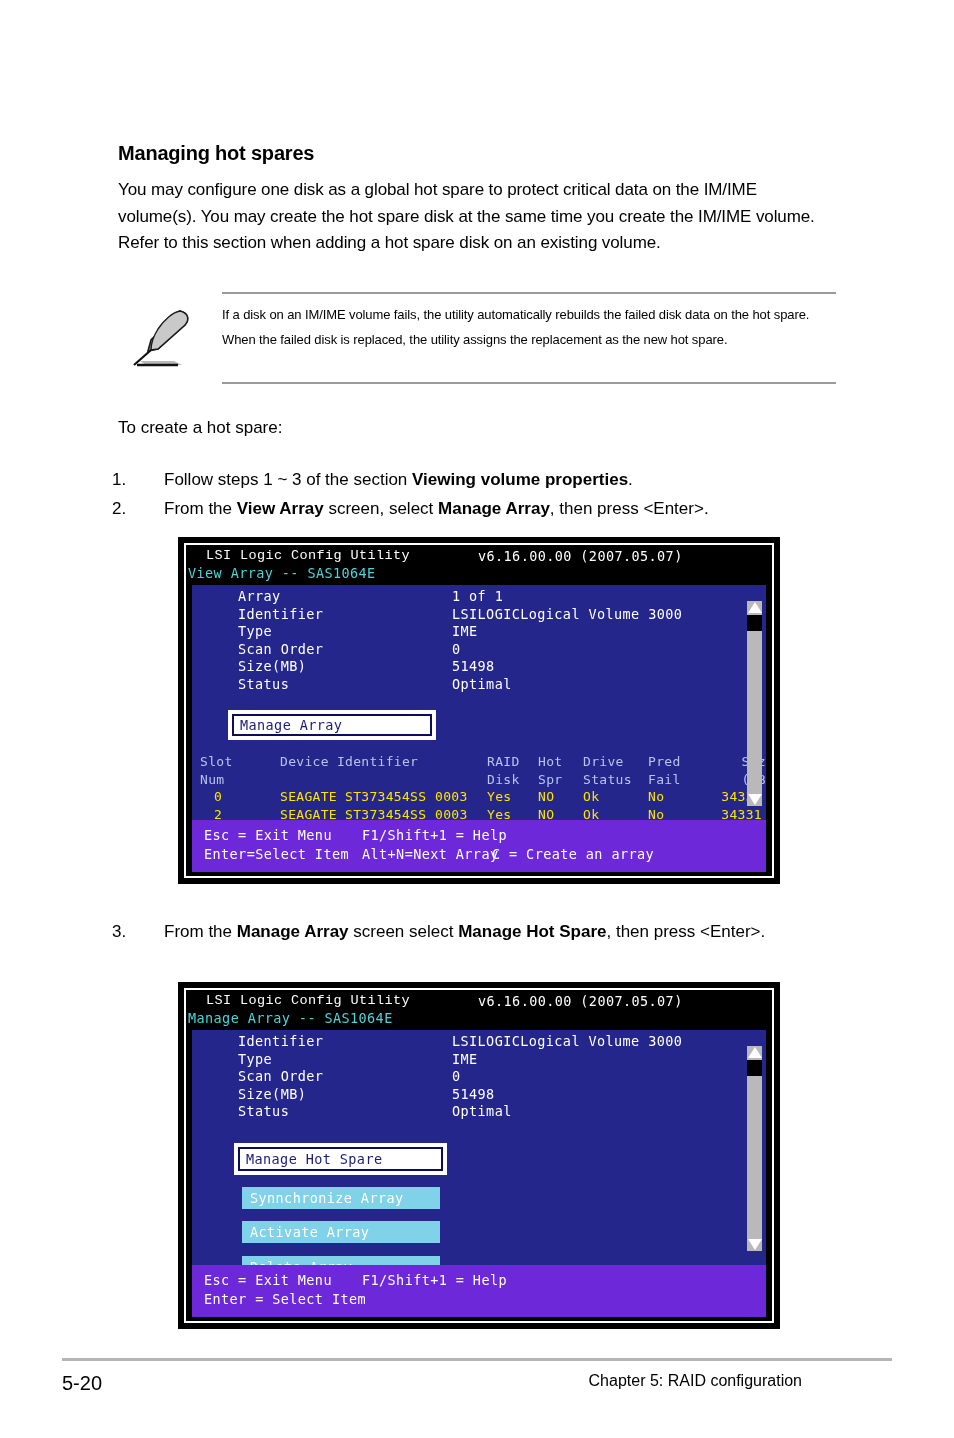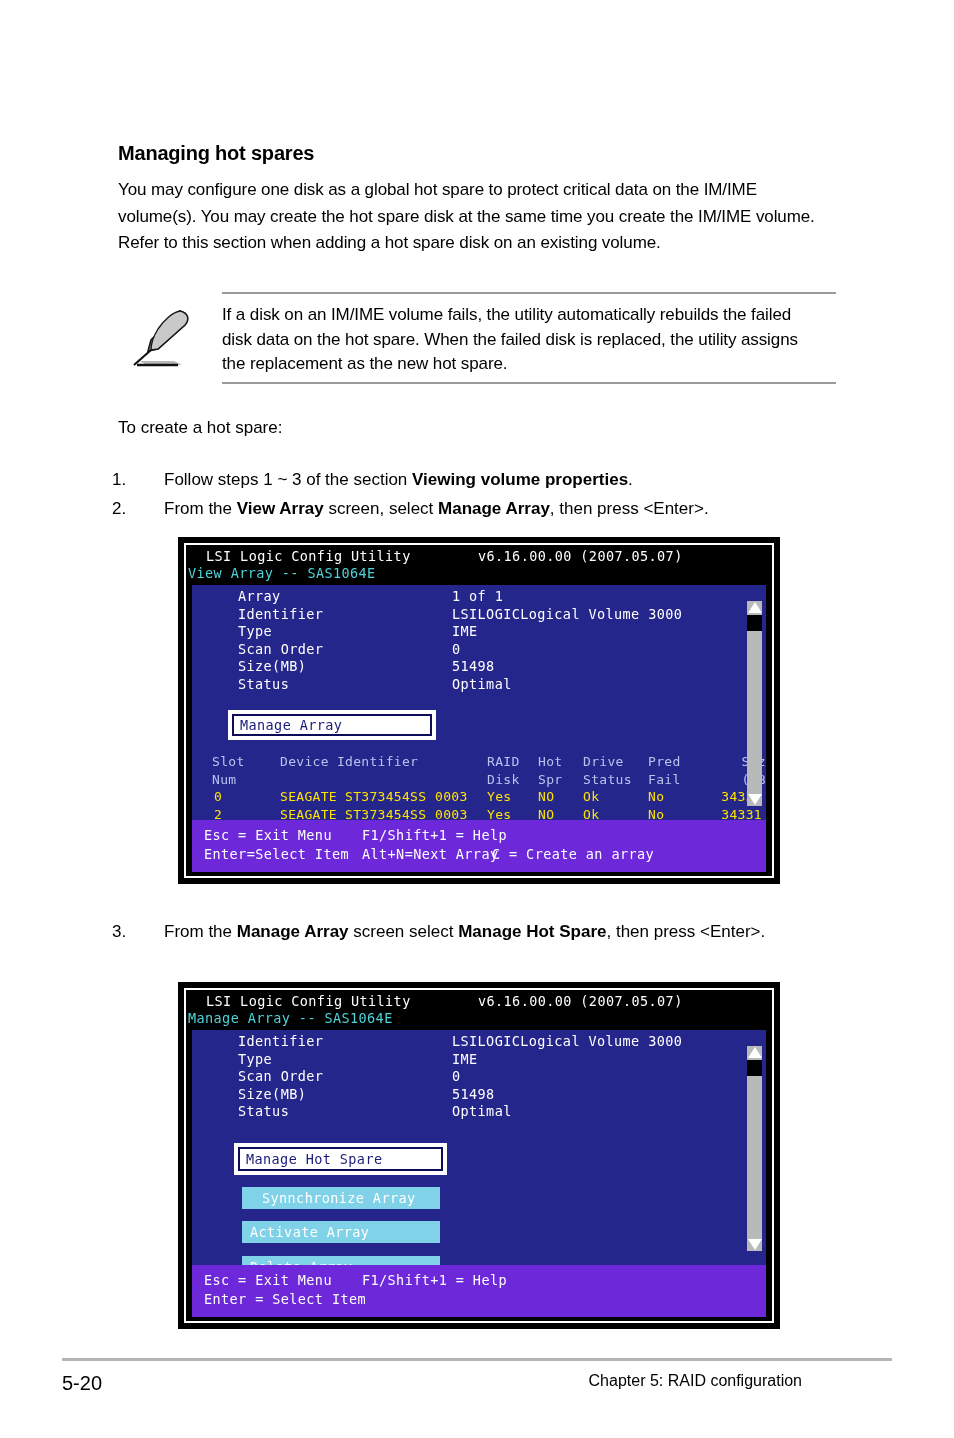--- a/index.html
+++ b/index.html
@@ -66,21 +66,21 @@
     top: 10px;
     width: 90px;
     height: 70px;
   }
 
   .note-text {
     position: absolute;
     left: 104px;
     top: 11px;
     width: 600px;
-    font-size: 17px;
+    font-size: 13px;
     line-height: 24.5px;
     letter-spacing: -0.1px;
   }
 
   
   .lead-line {
     position: absolute;
     left: 118px;
     top: 418px;
     font-size: 17px;
@@ -152,21 +152,21 @@
     padding: 2px 0 0 10px;
   }
   .bios-title-row {
     font-size: 13.5px;
     line-height: 18px;
     color: #ffffff;
     letter-spacing: 0.4px;
     position: relative;
     height: 18px;
   }
-  .bios-util-name { position: absolute; left: 10px; }
+  .bios-util-name { position: absolute; left: 10px; font-family: Liberation Mono, monospace; }
   .bios-version   { position: absolute; left: 282px; }
   .bios-subtitle {
     font-size: 13.5px;
     line-height: 18px;
     color: #4fd3d9;
     letter-spacing: 0.4px;
     position: absolute;
     left: 2px;
     top: 19px;
   }
@@ -235,21 +235,21 @@
     left: 0;
     top: 168px;
     width: 100%;
     font-size: 13px;
     letter-spacing: 0.3px;
   }
   .dev-row { position: relative; height: 17.5px; line-height: 17.5px; }
   .dev-head { color: #b7c4ee; }
   .dev-data { color: #ffe400; }
 
-  .c-slot  { position: absolute; left: 8px;  width: 40px; text-align: left; margin-left: 12px; }
+  .c-slot  { position: absolute; left: 8px;  width: 40px; text-align: left; }
   .c-slotv { position: absolute; left: 10px; width: 32px; text-align: center; }
   .c-dev   { position: absolute; left: 52px; margin-left: 36px; }
   .c-fw    { position: absolute; left: 243px; }
   .c-raid  { position: absolute; left: 295px; }
   .c-hot   { position: absolute; left: 346px; }
   .c-drive { position: absolute; left: 391px; }
   .c-pred  { position: absolute; left: 456px; }
   .c-size  { position: absolute; left: 512px; width: 70px; text-align: right; }
   .c-sizev { position: absolute; left: 500px; width: 70px; text-align: right; }
 
@@ -514,21 +514,21 @@
           <div class="prop-row">
             <span class="prop-label">Status</span>
             <span class="prop-value">Optimal</span>
           </div>
         </div>
 
         <div class="opt-selected" style="left:42px; top:113px; width:213px; height:32px;">
           <span class="opt-label">Manage Hot Spare</span>
         </div>
 
-        <div class="opt-cyan" style="left:50px; top:157px; width:198px; height:22px;padding-left:12px;">
+        <div class="opt-cyan" style="left:50px; top:157px; width:198px; height:22px;">
           <span class="opt-label">Synnchronize Array</span>
         </div>
         <div class="opt-cyan" style="left:50px; top:191px; width:198px; height:22px;">
           <span class="opt-label">Activate Array</span>
         </div>
         <div class="opt-cyan" style="left:50px; top:226px; width:198px; height:22px;">
           <span class="opt-label">Delete Array</span>
         </div>
 
         <div class="scrollbar">

